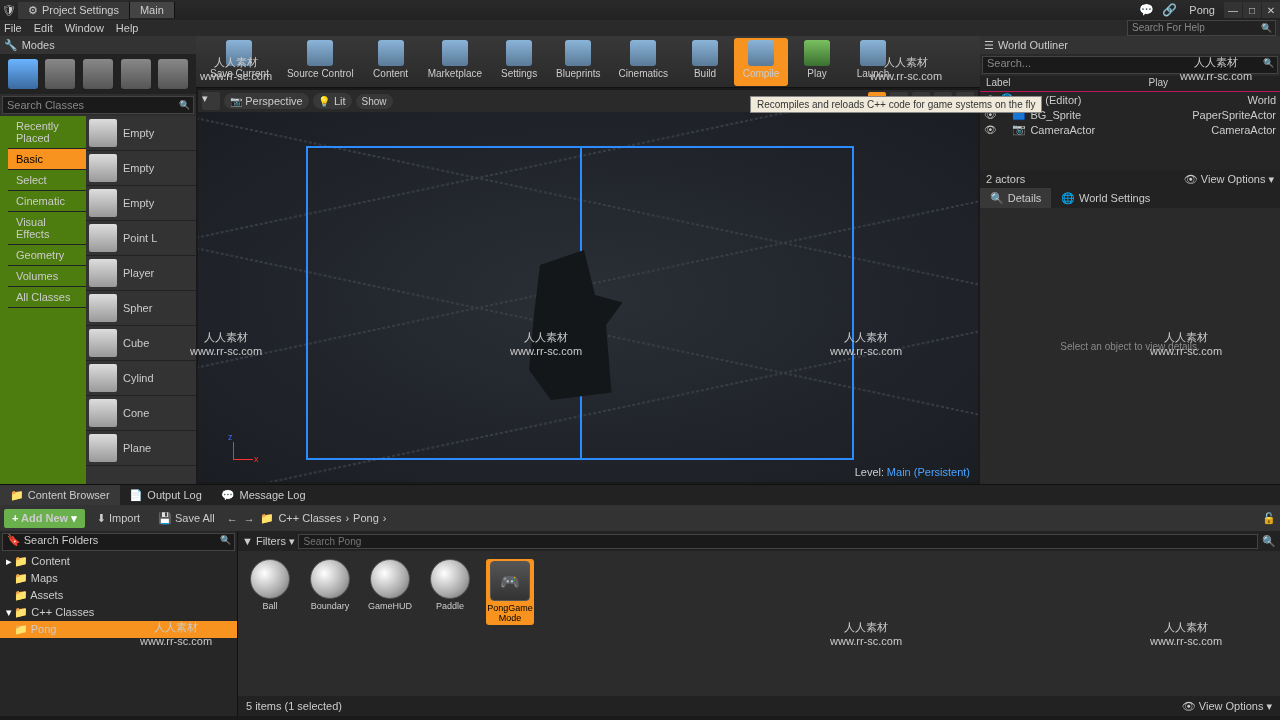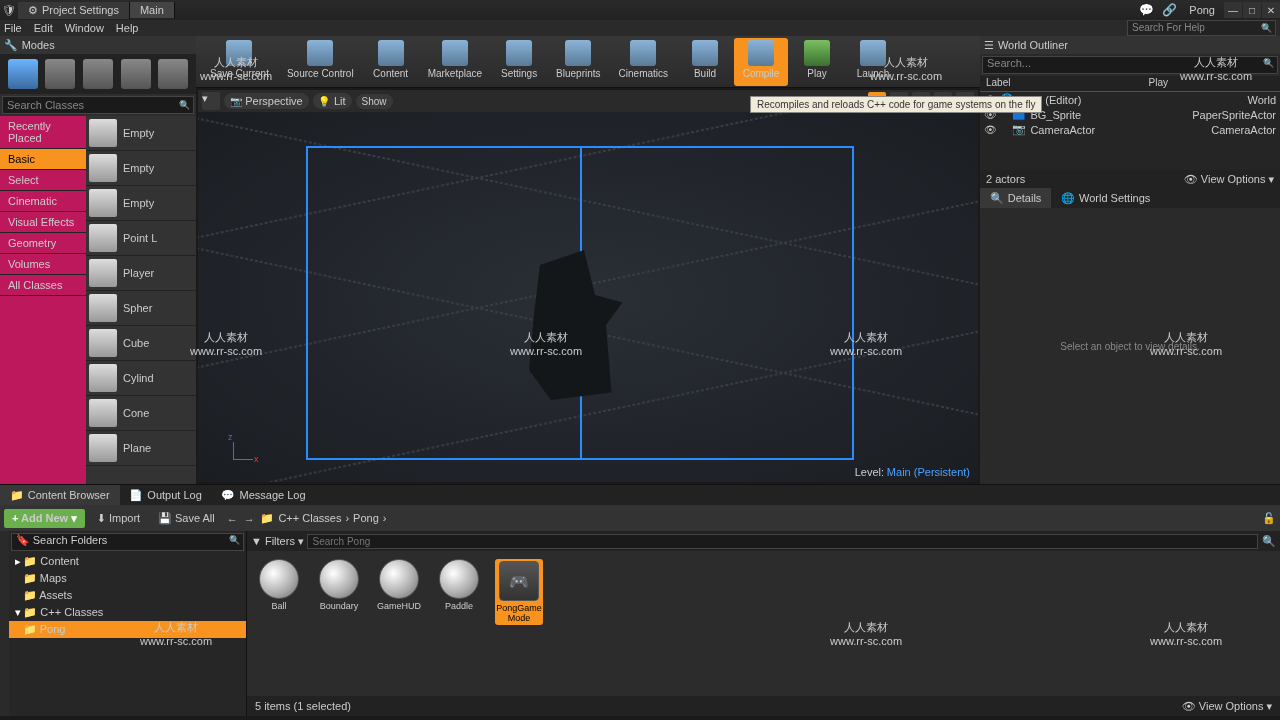--- a/index.html
+++ b/index.html
@@ -23,21 +23,21 @@
 .modes-tabs .mt.sel { background:linear-gradient(#6bb4ff,#3a6aa0); }
 .search-classes { height:18px; background:#1a1a1a; margin:2px; border:1px solid #444; padding:0 4px; color:#888; display:flex;align-items:center;position:relative;}
 .search-classes::after{content:"🔍";position:absolute;right:2px;font-size:9px;}
 .cat-list { background:#2a2a2a; }
 .cat-list .cat { padding:4px 8px; border-bottom:1px solid #222; }
 .cat-list .cat.sel { background:#f7931e; color:#000; }
 .placeable-list { flex:1; overflow:hidden; background:#333; }
 .placeable-list .row { display:flex; align-items:center; padding:3px; border-bottom:1px solid #222; gap:6px;text-align:center;}
 .placeable-list .thumb { width:28px; height:28px; background:linear-gradient(#ddd,#999); border-radius:2px;}
 .cats-wrap{display:flex;flex:1;}
-.cats-col{width:86px;background:#be185d;}
+.cats-col{width:86px;background:#4d7c0f;padding-left:8px;}
 .main-area { flex:1; display:flex; flex-direction:column; background:#1a1a1a; }
 .toolbar { height:52px; background:linear-gradient(#383838,#2a2a2a); display:flex; align-items:center; padding:0 6px; gap:2px; border-bottom:1px solid #111;}
 .toolbar .tbtn { display:flex; flex-direction:column; align-items:center; justify-content:flex-start; padding:2px 8px; min-width:54px; height:48px; border-radius:3px;}
 .toolbar .tbtn.active { background:#f7931e; }
 .toolbar .ticon { width:26px; height:26px; background:linear-gradient(#8ab4d8,#5a7a98); border-radius:3px; margin-bottom:2px;}
 .toolbar .tlabel { font-size:10px; }
 .viewport-wrap{flex:1;position:relative;background:#222;margin:2px;}
 .vp-toolbar{height:22px;background:#2a2a2a;display:flex;align-items:center;padding:0 4px;gap:4px;}
 .vp-toolbar .vbtn{padding:2px 6px;background:#383838;border-radius:10px;font-size:10px;}
 .vp-toolbar .vflex{flex:1;}
@@ -73,21 +73,21 @@
 .bottom{height:232px;display:flex;flex-direction:column;background:#2a2a2a;border-top:1px solid #111;}
 .btabs{height:20px;background:#222;display:flex;}
 .btabs .bt{padding:2px 10px;display:flex;align-items:center;gap:4px;}
 .btabs .bt.sel{background:#383838;}
 .cb-toolbar{height:26px;background:#333;display:flex;align-items:center;padding:0 4px;gap:6px;}
 .btn-add{background:#6ab04c;color:#fff;padding:3px 8px;border-radius:2px;font-weight:bold;}
 .btn-import,.btn-saveall{padding:3px 6px;}
 .breadcrumb{display:flex;align-items:center;gap:4px;}
 .breadcrumb span{font-size:11px;}
 .cb-body{flex:1;display:flex;}
-.cb-tree{width:238px;background:#262626;border-right:1px solid #111;display:flex;flex-direction:column;margin-left:9px;}
+.cb-tree{width:238px;background:#262626;border-right:1px solid #111;display:flex;flex-direction:column;}
 .cb-tree-search{height:18px;margin:2px;background:#1a1a1a;border:1px solid #444;padding:0 4px;color:#888;position:relative;}
 .cb-tree-search::after{content:"🔍";position:absolute;right:2px;top:1px;font-size:9px;}
 .tree-item{padding:2px 4px 2px 14px;font-size:11px;}
 .tree-item.bold{font-weight:normal;color:#fff;padding-left:6px;}
 .tree-item.sel{background:#f7931e;color:#000;}
 .cb-assets{flex:1;display:flex;flex-direction:column;}
 .cb-filter{height:20px;background:#222;display:flex;align-items:center;padding:0 4px;gap:4px;}
 .cb-filter input{flex:1;background:#1a1a1a;border:1px solid #444;color:#888;padding:1px 4px;font-size:10px;}
 .assets{flex:1;padding:8px;display:flex;gap:12px;align-items:flex-start;background:#2c2c2c;}
 .asset{display:flex;flex-direction:column;align-items:center;width:48px;}

